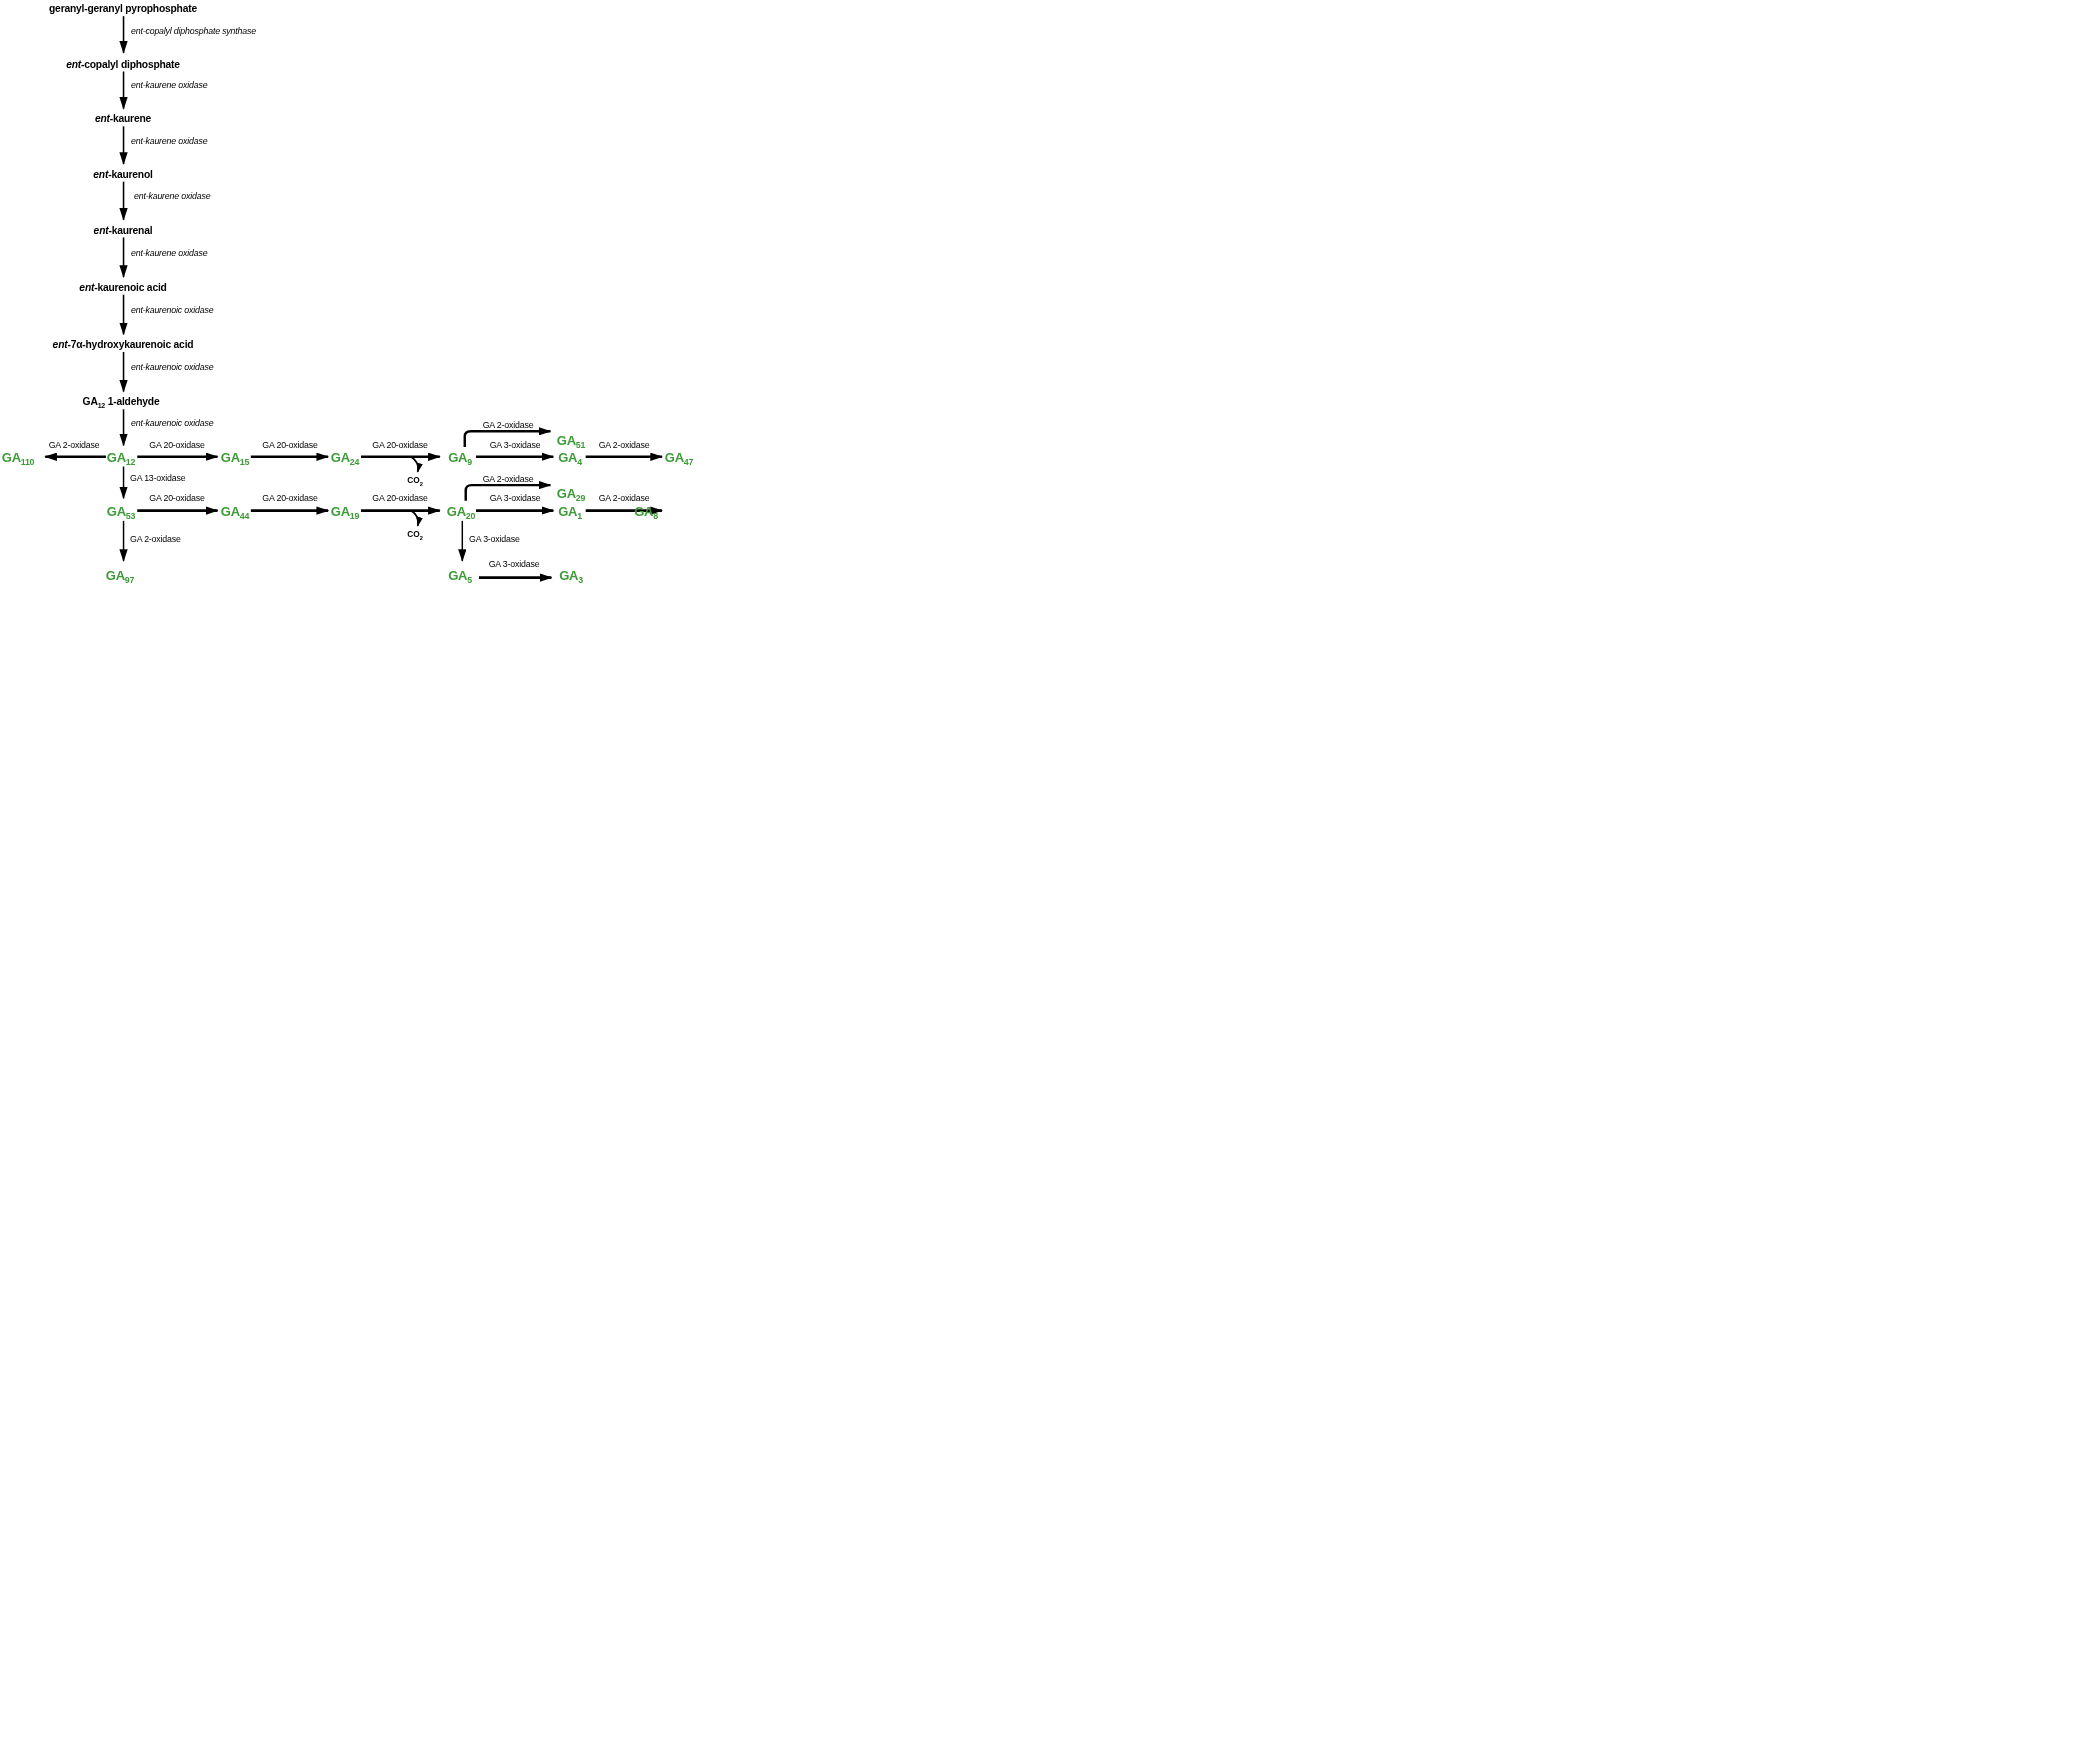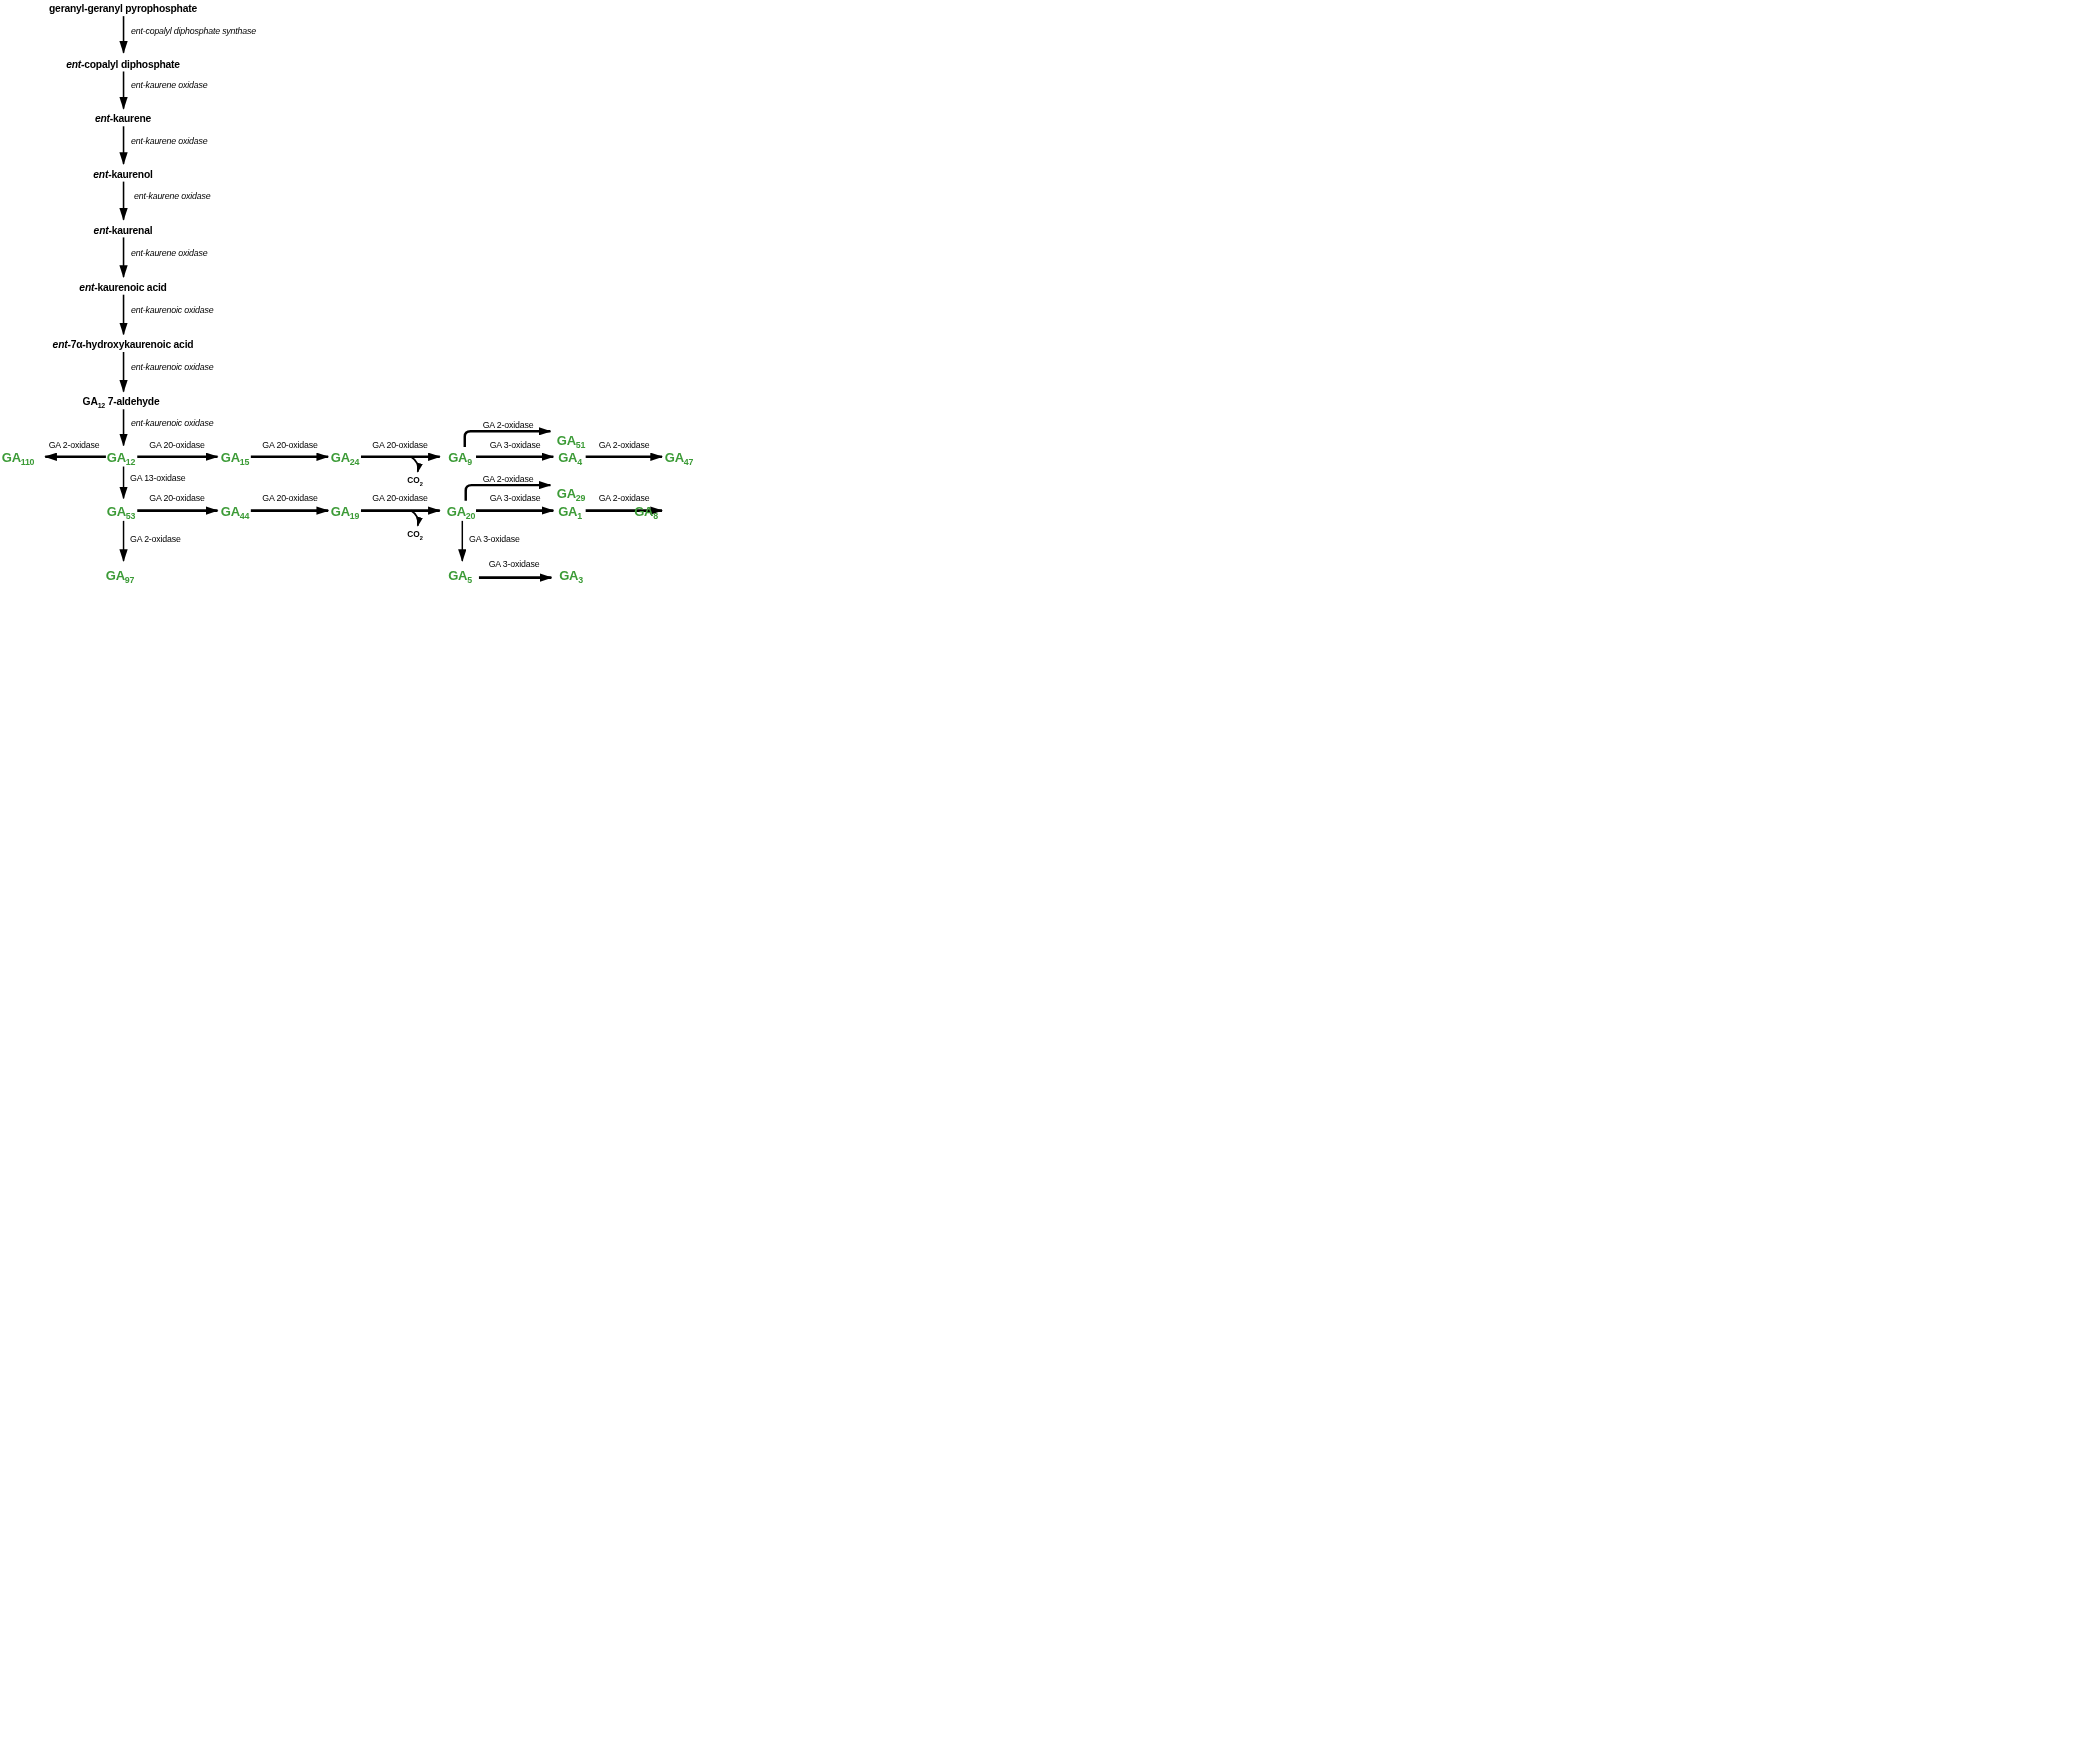--- a/index.html
+++ b/index.html
@@ -69,21 +69,21 @@
     <path d="M978,1180 L1126,1180" stroke-width="5.5" marker-end="url(#ah)"></path>
   </svg>
 
   <div class="compound" style="left:123px;top:8.3px">geranyl-geranyl pyrophosphate</div>
   <div class="compound" style="left:123px;top:64px"><i>ent</i><span>-copalyl diphosphate</span></div>
   <div class="compound" style="left:123px;top:118px"><i>ent</i><span>-kaurene</span></div>
   <div class="compound" style="left:123px;top:174px"><i>ent</i><span>-kaurenol</span></div>
   <div class="compound" style="left:123px;top:230px"><i>ent</i><span>-kaurenal</span></div>
   <div class="compound" style="left:123px;top:287px"><i>ent</i><span>-kaurenoic acid</span></div>
   <div class="compound" style="left:123px;top:344px"><i>ent</i><span>-7α-hydroxykaurenoic acid</span></div>
-  <div class="compound" style="left:121px;top:401px"><span>GA</span><sub>12</sub><span> 7-aldehyde</span></div>
+  <div class="compound" style="left:121px;top:401px"><span>GA</span><sub>12</sub><span> 1-aldehyde</span></div>
 
   <div class="enzyme" style="left:131px;top:31px">ent-copalyl diphosphate synthase</div>
   <div class="enzyme" style="left:131px;top:85px">ent-kaurene oxidase</div>
   <div class="enzyme" style="left:131px;top:141px">ent-kaurene oxidase</div>
   <div class="enzyme" style="left:134px;top:196px">ent-kaurene oxidase</div>
   <div class="enzyme" style="left:131px;top:253px">ent-kaurene oxidase</div>
   <div class="enzyme" style="left:131px;top:310px">ent-kaurenoic oxidase</div>
   <div class="enzyme" style="left:131px;top:367px">ent-kaurenoic oxidase</div>
   <div class="enzyme" style="left:131px;top:423px">ent-kaurenoic oxidase</div>
 

